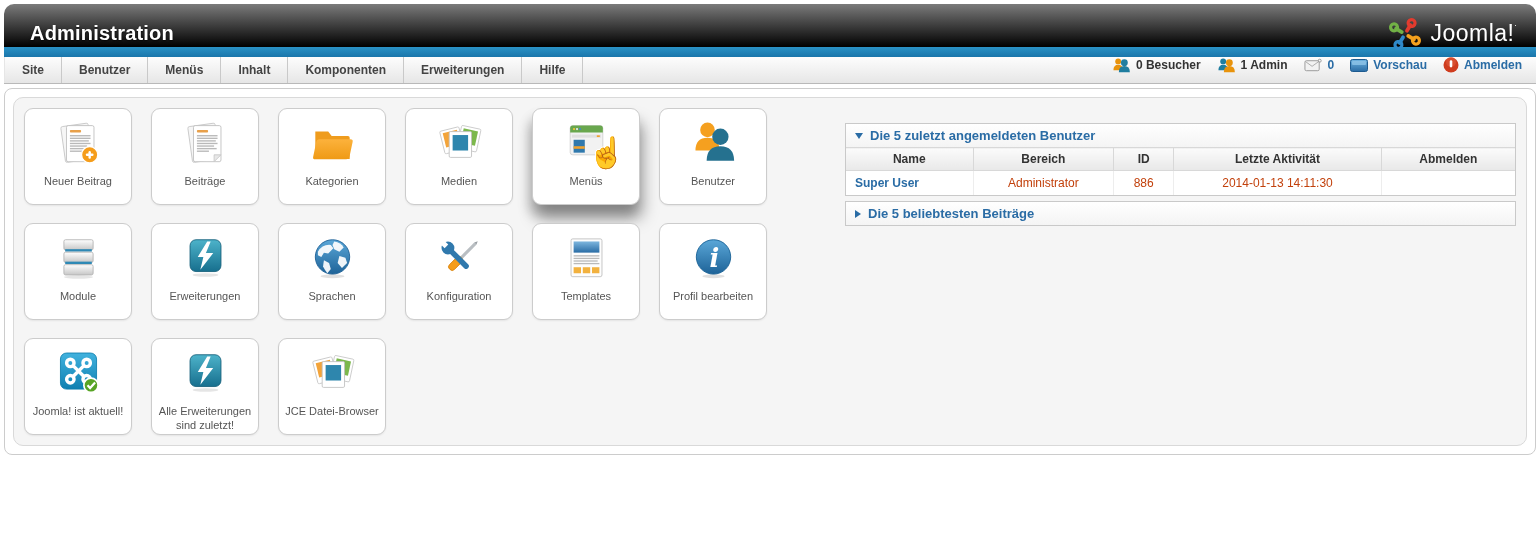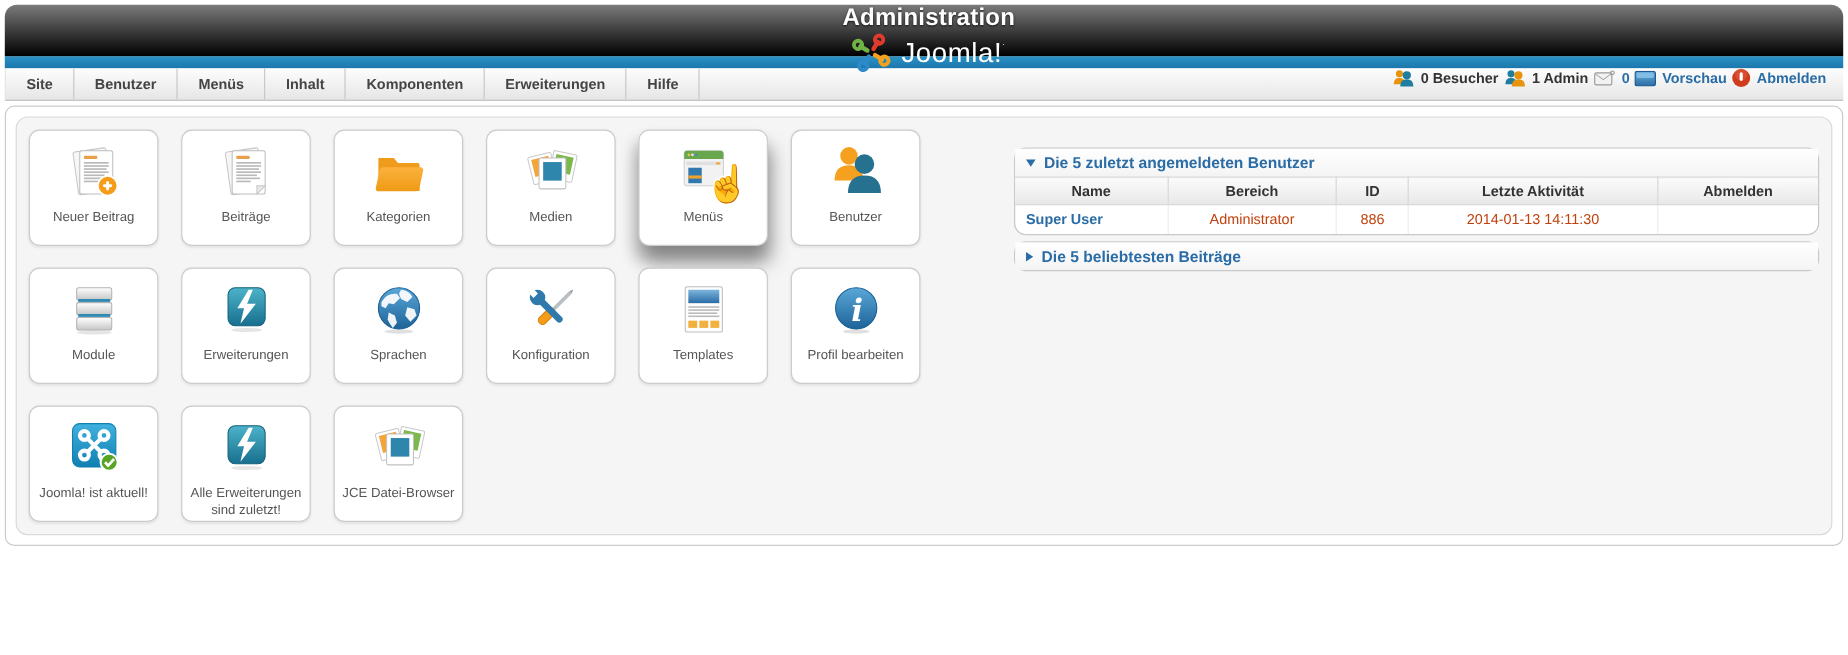--- a/index.html
+++ b/index.html
@@ -2,35 +2,35 @@
 <html><head>
 <meta charset="utf-8">
 <style>
   * { box-sizing: border-box; margin: 0; padding: 0; }
   body { background:#fff; font-family:"Liberation Sans", sans-serif; }
   .page { width:1532px; margin:4px auto 0 4px; }
 
   
   .app-header { height:43px; border-radius:10px 10px 0 0;
     background:linear-gradient(180deg,#7b7b7b 0%,#4c4c4c 38%,#161616 82%,#000 100%);
-    display:flex; align-items:center; justify-content:space-between; padding:0 18px 0 26px;flex-direction:column; }
+    display:flex; align-items:center; justify-content:space-between; padding:16px 18px 0 26px; }
   .app-title { color:#fff; font-size:20px; font-weight:bold; text-shadow:0 1px 2px rgba(0,0,0,.8); letter-spacing:.2px; }
   .logo-wrap { display:flex; align-items:center; gap:8px; }
   .logo-text { color:#fff; font-size:23px; letter-spacing:.5px; }
   .logo-reg { color:#fff; font-size:9px; vertical-align:super; }
 
   .blue-bar { height:10px; background:linear-gradient(180deg,#2a92c6,#1b76ab); }
 
   
   .menubar { height:27px; background:linear-gradient(180deg,#fdfdfd,#e6e6e6);
     border-bottom:1px solid #b9b9b9; display:flex; align-items:flex-start; }
   .menu-item { padding:0 17px; line-height:26px; font-size:12px; font-weight:bold; color:#444;
     border-right:1px solid #c9c9c9; cursor:pointer; }
   .menu-item:first-child { border-left:1px solid #e6e6e6; }
-  .statusbar { margin-left:auto; display:flex; align-items:center; gap:4px; padding-right:14px; font-size:12px; }
+  .statusbar { margin-left:auto; display:flex; align-items:center; gap:16px; padding-right:14px; font-size:12px; }
   .status-item { display:flex; align-items:center; gap:5px; cursor:pointer; color:#333; font-weight:bold; }
   .status-item.link { color:#2a6ca5; }
   .status-item svg { display:block; }
 
   
   .content-outer { margin-top:4px; border:1px solid #ccc; border-radius:8px; background:#fff; padding:8px; }
   .content-inner { background:#f5f5f5; border:1px solid #d9d9d9; border-radius:10px;
     padding:10px; min-height:346px; display:flex; align-items:flex-start; }
 
   .cpanel { width:743px; display:flex; flex-wrap:wrap; gap:18px 19px; }
@@ -38,21 +38,21 @@
     display:flex; flex-direction:column; align-items:center; padding-top:8px; cursor:pointer;
     box-shadow:0 1px 2px rgba(0,0,0,.07); position:relative; }
   .card .icon { width:55px; height:55px; flex:0 0 auto; }
   .card .label { font-size:11px; color:#555; text-align:center; line-height:1.25; margin-top:3px; padding:0 4px; }
   .card.hovered { box-shadow:3px 14px 16px rgba(0,0,0,.35), -3px 10px 12px rgba(0,0,0,.18); }
   .cursor-hand { position:absolute; left:55px; top:26px; font-size:30px; color:#1a1a1a;
     text-shadow:-1px 0 #fff,1px 0 #fff,0 -1px #fff,0 1px #fff; pointer-events:none; }
 
   
   .dashboard { flex:1; margin-left:78px; margin-top:15px; }
-  .panel { border:1px solid #c9c9c9; background:#fff; margin-bottom:5px; border-radius:10px; }
+  .panel { border:1px solid #c9c9c9; background:#fff; margin-bottom:5px; border-radius:0; }
   .panel-header { padding:4px 9px; font-size:13px; font-weight:bold; color:#2a6ca5;
     background:linear-gradient(#ffffff,#f4f4f4); display:flex; align-items:center; gap:7px; cursor:pointer; }
   .tri-down { width:0; height:0; border-left:4px solid transparent; border-right:4px solid transparent; border-top:6px solid #2a6ca5; }
   .tri-right { width:0; height:0; border-top:4px solid transparent; border-bottom:4px solid transparent; border-left:6px solid #2a6ca5; }
   table.users { width:100%; border-collapse:collapse; font-size:12px; }
   table.users th { background:linear-gradient(#fbfbfb,#e8e8e8); border:1px solid #d8d8d8;
     border-left:none; padding:4px 6px; color:#333; text-align:center; font-size:12px; }
   table.users th:last-child { border-right:none; }
   table.users td { padding:5px 6px; color:#c2410c; text-align:center; border-right:1px solid #ededed; }
   table.users td:last-child { border-right:none; }

